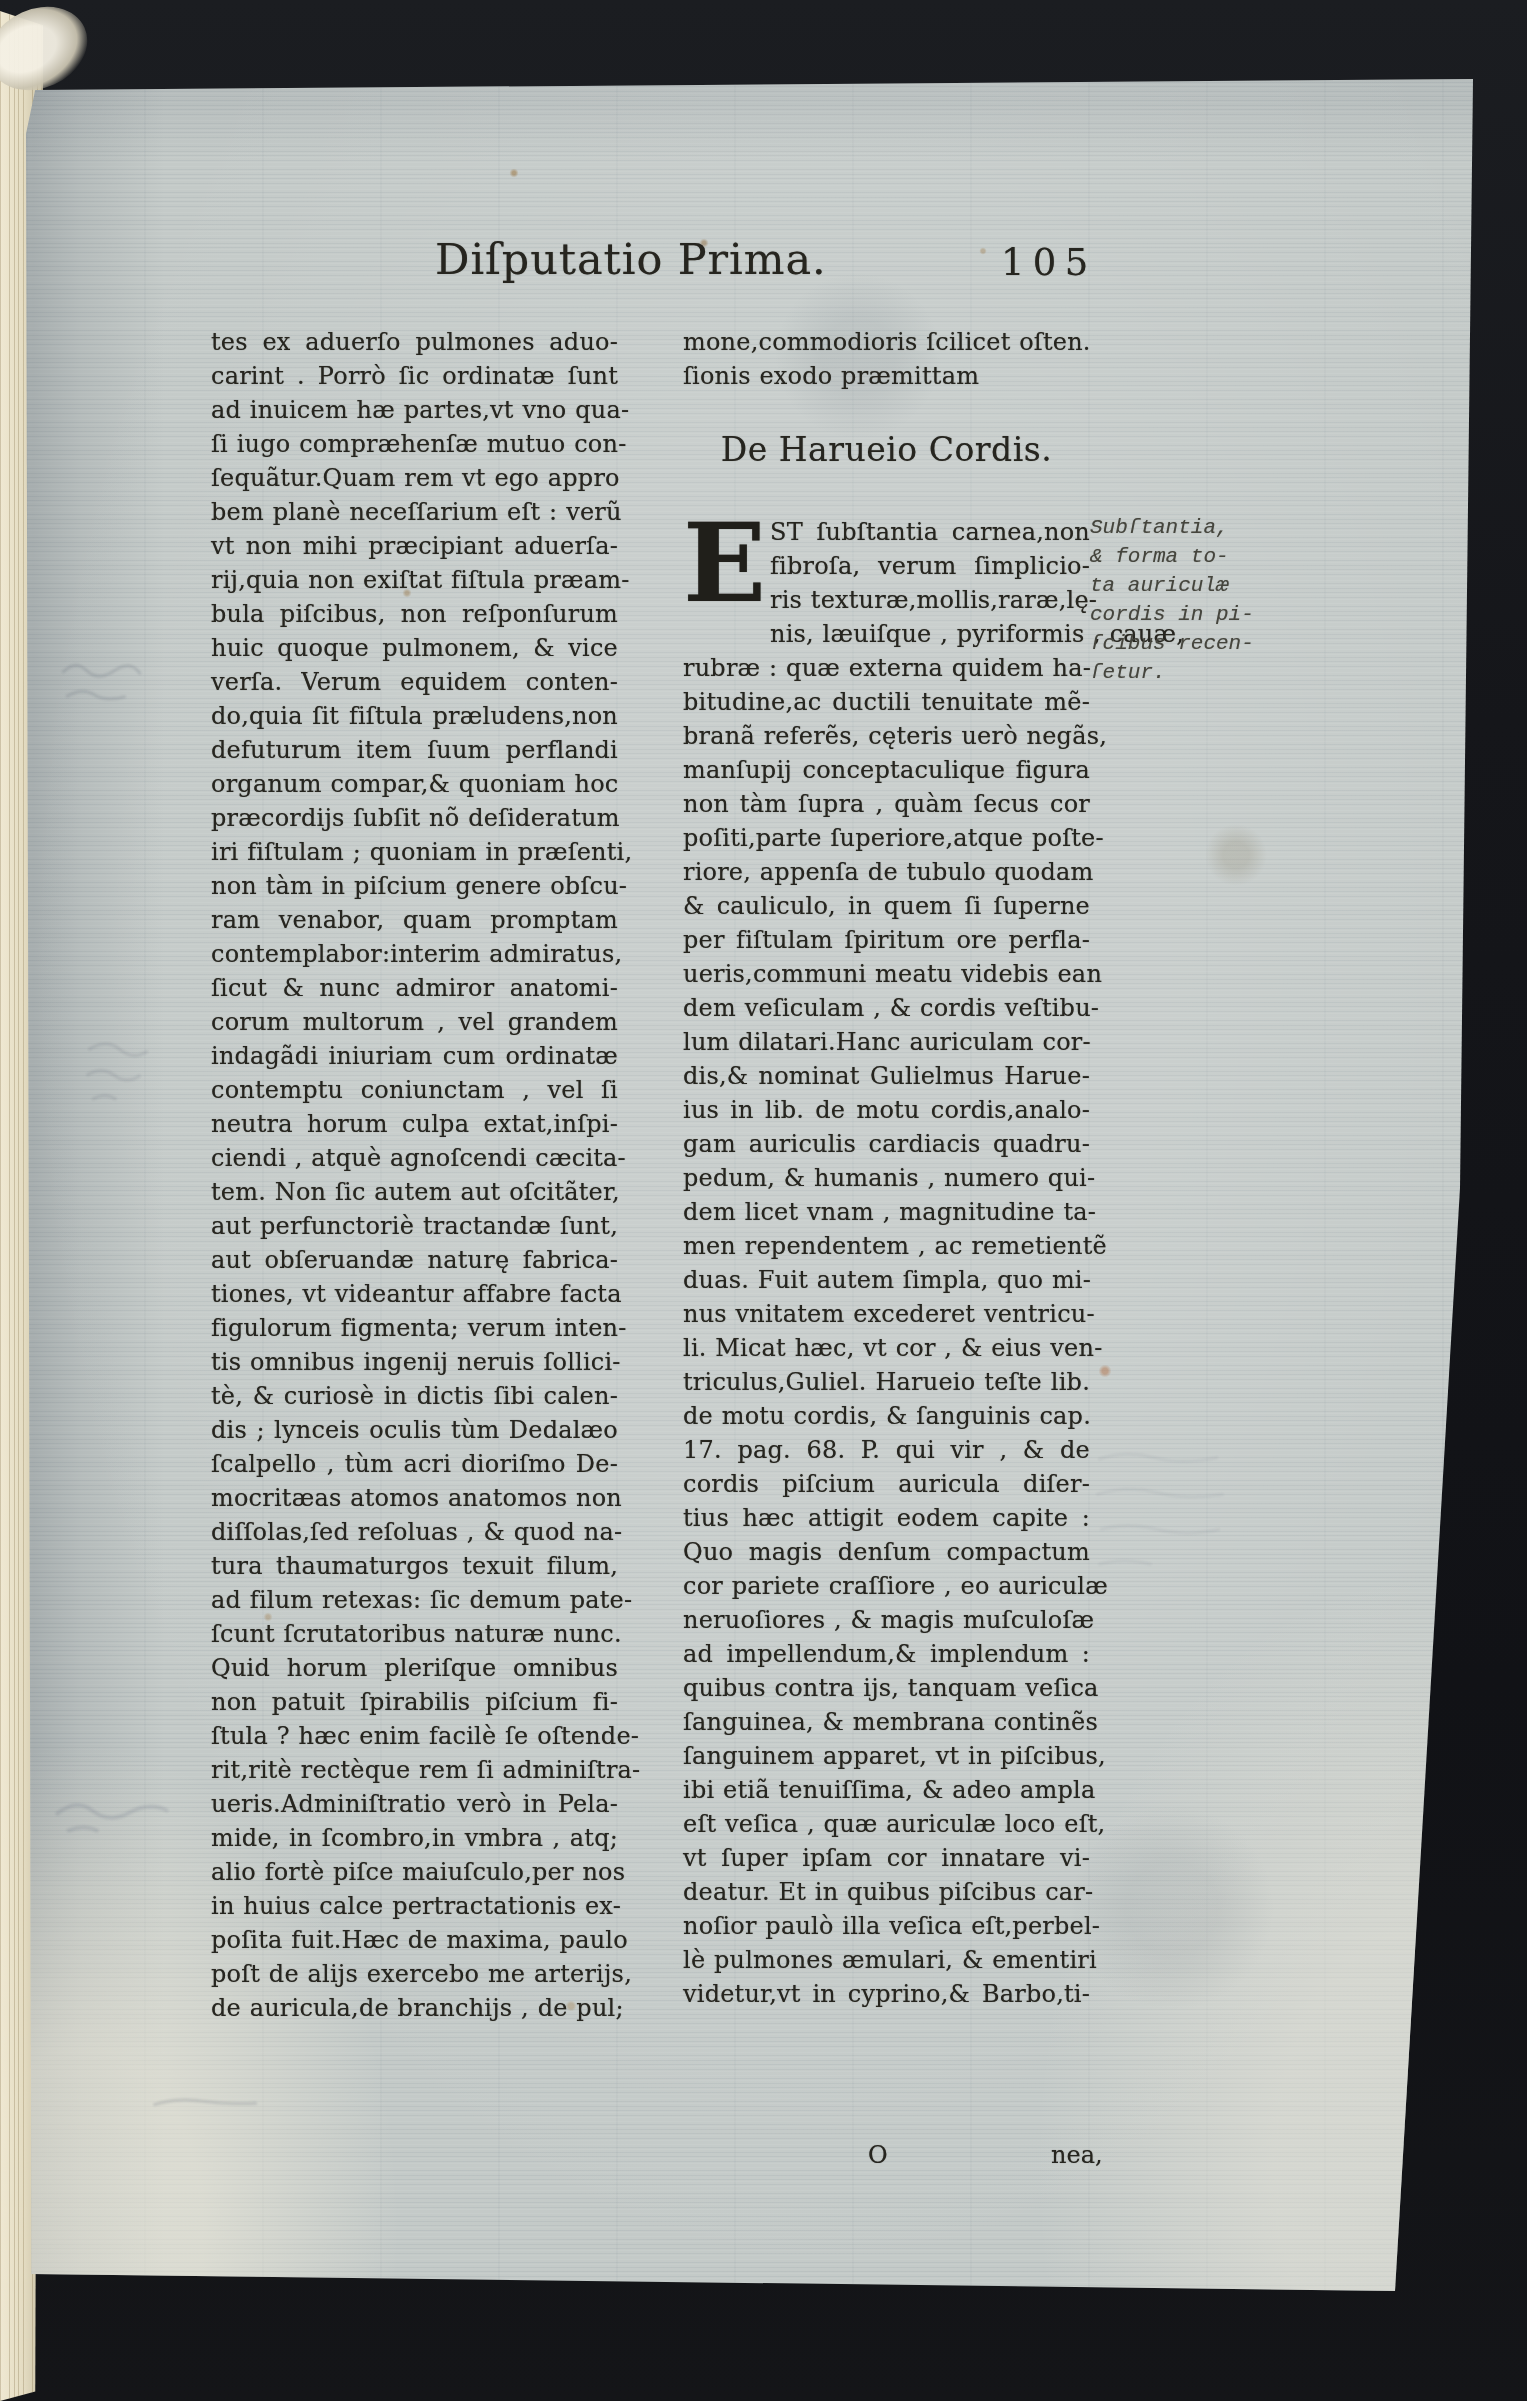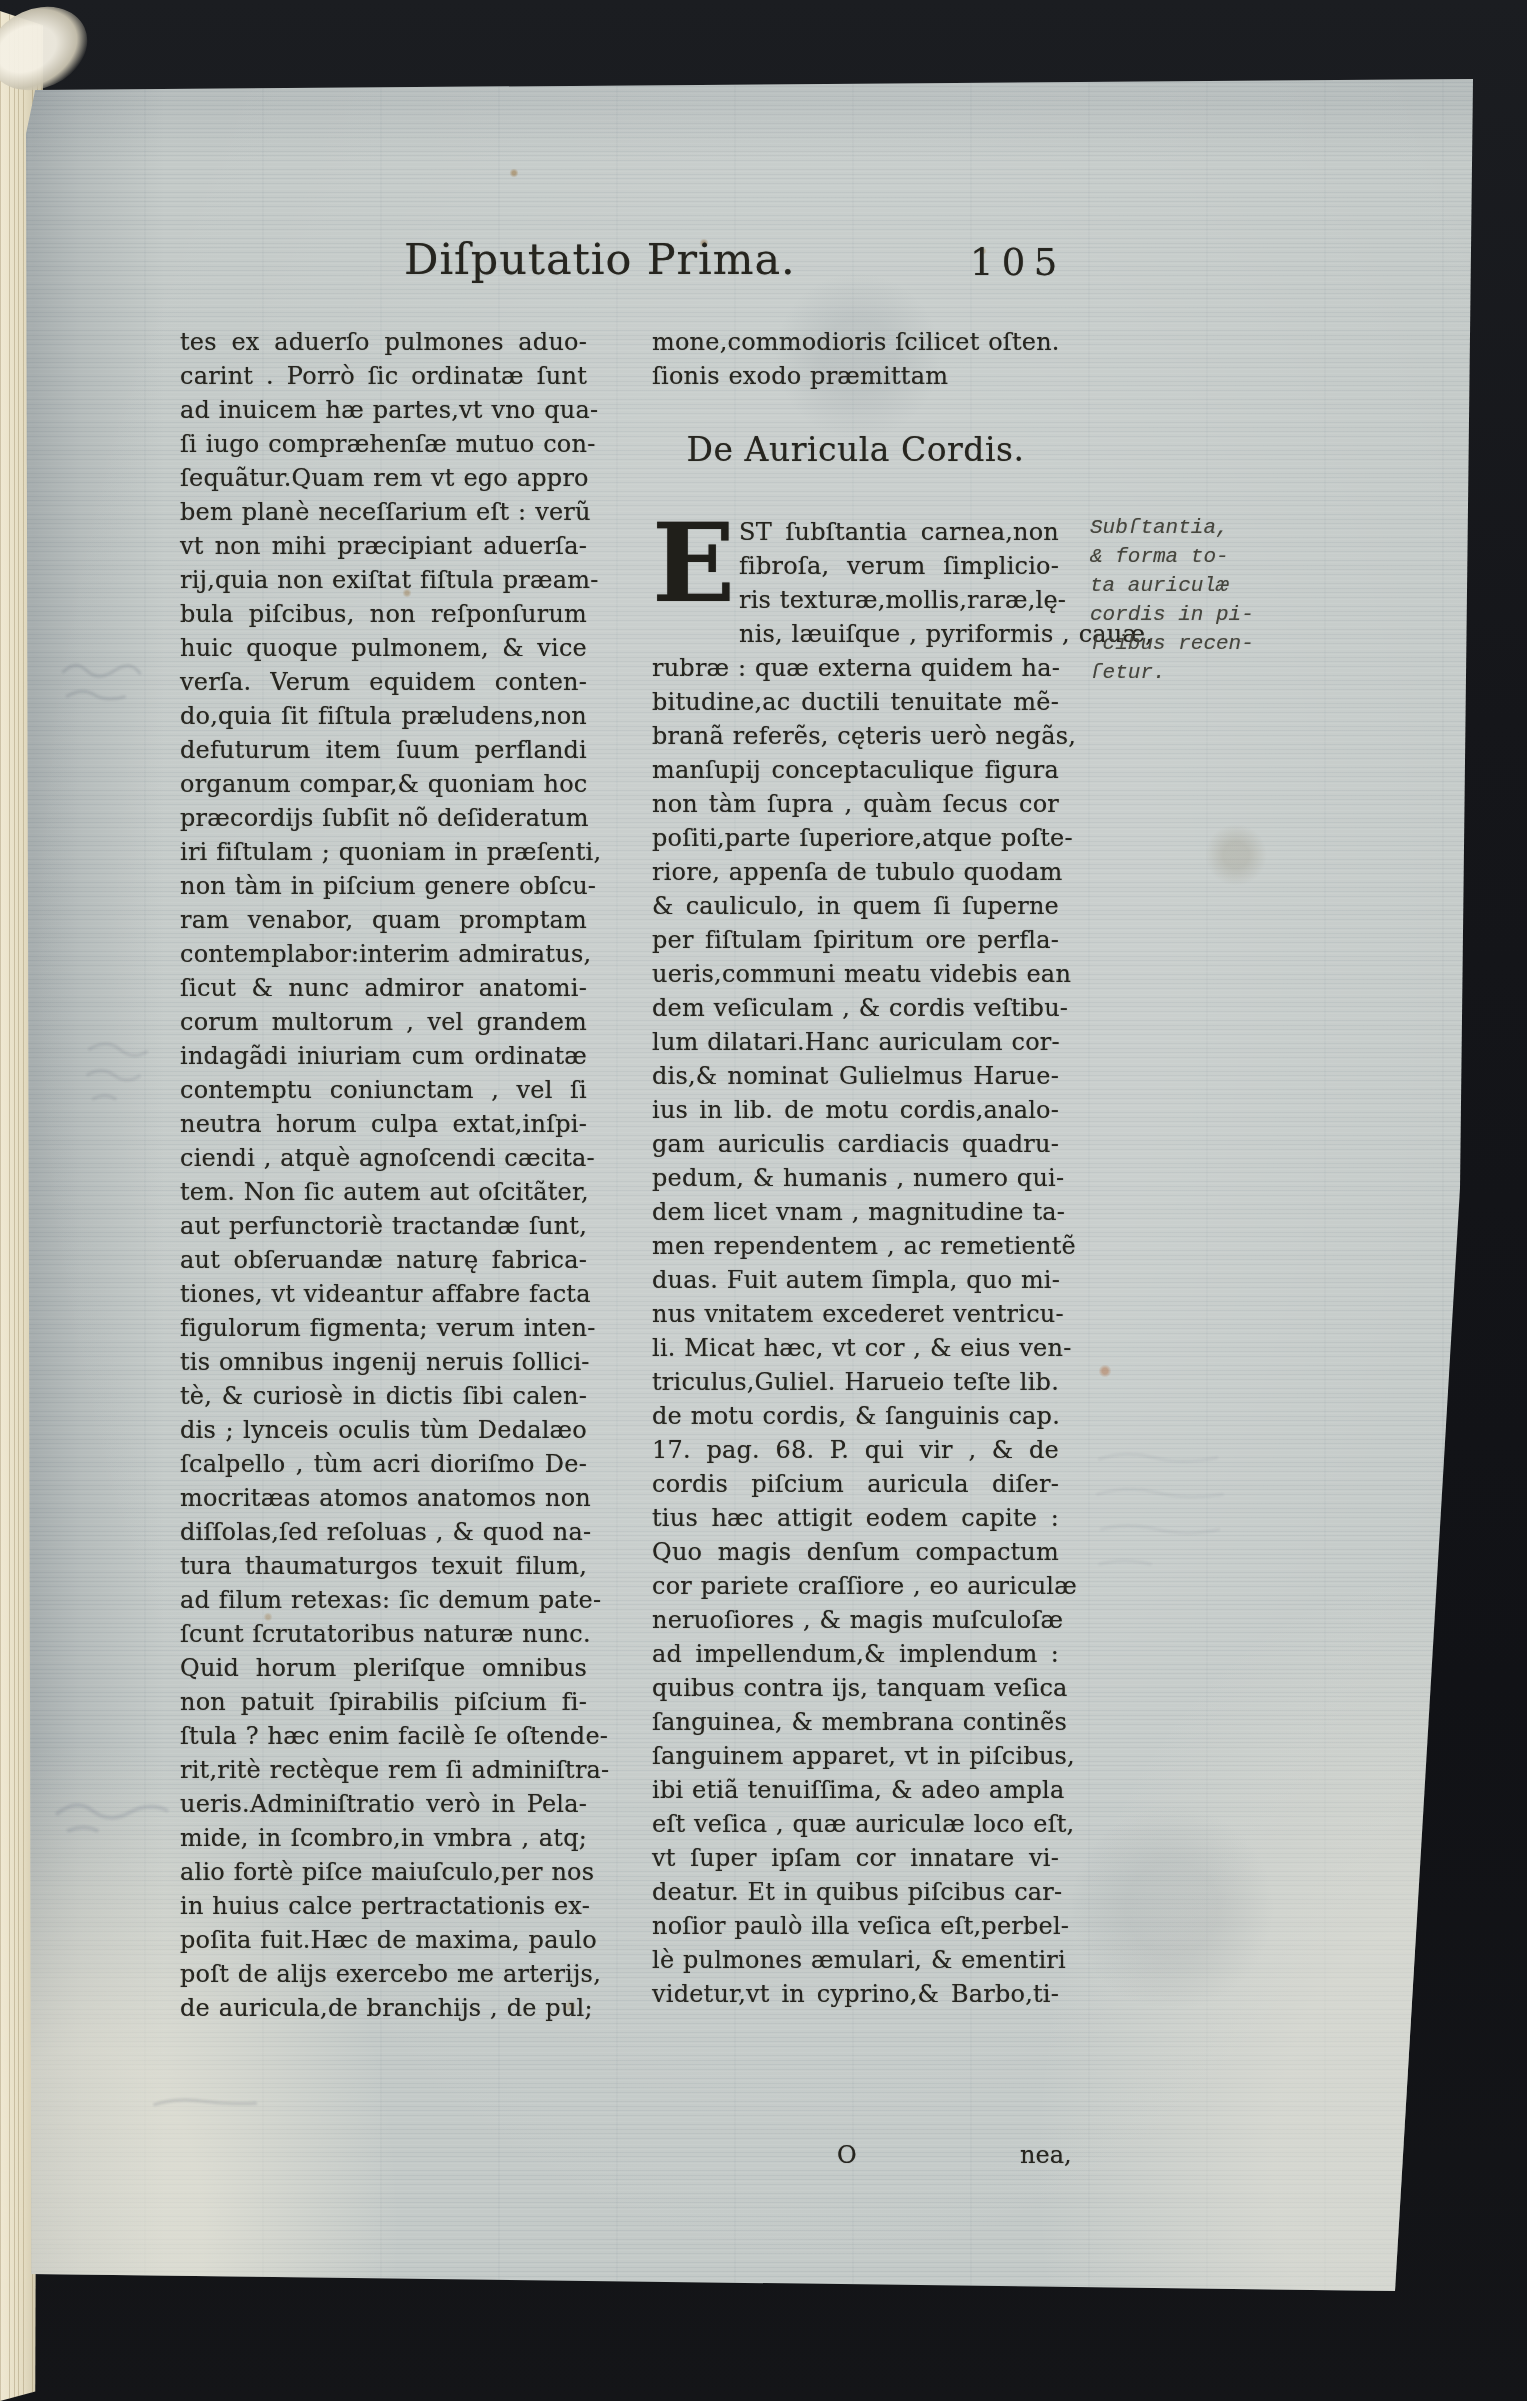--- a/index.html
+++ b/index.html
@@ -42,21 +42,21 @@
       radial-gradient(circle at 678px 164px, rgba(130,85,30,.38) 0 1.8px, rgba(130,85,30,0) 4.6px),
       radial-gradient(circle at 957px 172px, rgba(146,100,38,.30) 0 1.8px, rgba(146,100,38,0) 3.7px),
       radial-gradient(circle at 381px 514px, rgba(140,95,35,.35) 0 1.8px, rgba(140,95,35,0) 4.6px),
       radial-gradient(circle at 1079px 1292px, rgba(170,90,40,.40) 0 2.8px, rgba(170,90,40,0) 6.5px),
       radial-gradient(circle at 242px 1538px, rgba(150,105,45,.30) 0 1.8px, rgba(150,105,45,0) 4.6px),
       radial-gradient(circle at 545px 1927px, rgba(150,105,45,.28) 0 2.8px, rgba(150,105,45,0) 5.5px),
       radial-gradient(circle at 1210px 776px, rgba(120,110,80,.18) 0 13px, rgba(120,110,80,0) 31px),
       radial-gradient(circle at 832px 277px, rgba(95,105,115,.10) 0 37px, rgba(95,105,115,0) 83px),
       radial-gradient(circle at 1146px 1829px, rgba(95,105,115,.10) 0 46px, rgba(95,105,115,0) 102px);
   }
-  .txt{color:#26251f;text-shadow:0 0 0.9px rgba(38,36,30,.55);filter:blur(0.3px);}
+  .txt{color:#26251f;text-shadow:0 0 0.9px rgba(38,36,30,.55);filter:blur(0.3px);margin-left:31px;}
   .running-head{position:absolute;top:155px;left:0;width:100%;height:55px;}
   .running-title{position:absolute;left:378px;top:0;font-size:43px;letter-spacing:0.9px;}
   .folio{position:absolute;left:944px;top:7.4px;font-size:37px;letter-spacing:8.3px;}
   .col{position:absolute;top:246px;width:407px;font-size:24px;line-height:34px;
        letter-spacing:0.2px;word-spacing:0.9px;}
   .col-left{left:154px;}
   .col-right{left:626px;}
   .tline{text-align:justify;text-align-last:justify;white-space:nowrap;}
   .no-stretch-last .tline:last-child{text-align-last:left;white-space:normal;}
   .section-heading{position:absolute;left:626px;top:351px;width:407px;text-align:center;
@@ -142,21 +142,21 @@
         <div class="tline">poſita fuit.Hæc de maxima, paulo</div>
         <div class="tline">poſt de alijs exercebo me arterijs,</div>
         <div class="tline">de auricula,de branchijs , de pul;</div>
       </div>
 
     <div class="col col-right txt no-stretch-last">
         <div class="tline">mone,commodioris ſcilicet oſten.</div>
         <div class="tline">ſionis exodo præmittam</div>
       </div>
 
-    <div class="section-heading txt">De Auricula Cordis.</div>
+    <div class="section-heading txt">De Harueio Cordis.</div>
 
     <div class="para txt">
       <span class="dropcap">E</span>
       <span><div class="tline">ST ſubſtantia carnea,non</div><div class="tline">fibroſa, verum ſimplicio-</div><div class="tline">ris texturæ,mollis,raræ,lę-</div><div class="tline">nis, læuiſque , pyriformis , cauæ,</div><div class="tline">rubræ : quæ externa quidem ha-</div><div class="tline">bitudine,ac ductili tenuitate mẽ-</div><div class="tline">branã referẽs, cęteris uerò negãs,</div><div class="tline">manſupij conceptaculique figura</div><div class="tline">non tàm ſupra , quàm ſecus cor</div><div class="tline">poſiti,parte ſuperiore,atque poſte-</div><div class="tline">riore, appenſa de tubulo quodam</div><div class="tline">&amp; cauliculo, in quem ſi ſuperne</div><div class="tline">per fiſtulam ſpiritum ore perfla-</div><div class="tline">ueris,communi meatu videbis ean</div><div class="tline">dem veſiculam , &amp; cordis veſtibu-</div><div class="tline">lum dilatari.Hanc auriculam cor-</div><div class="tline">dis,&amp; nominat Gulielmus Harue-</div><div class="tline">ius in lib. de motu cordis,analo-</div><div class="tline">gam auriculis cardiacis quadru-</div><div class="tline">pedum, &amp; humanis , numero qui-</div><div class="tline">dem licet vnam , magnitudine ta-</div><div class="tline">men rependentem , ac remetientẽ</div><div class="tline">duas. Fuit autem ſimpla, quo mi-</div><div class="tline">nus vnitatem excederet ventricu-</div><div class="tline">li. Micat hæc, vt cor , &amp; eius ven-</div><div class="tline">triculus,Guliel. Harueio teſte lib.</div><div class="tline">de motu cordis, &amp; ſanguinis cap.</div><div class="tline">17. pag. 68. P. qui vir , &amp; de</div><div class="tline">cordis piſcium auricula diſer-</div><div class="tline">tius hæc attigit eodem capite :</div><div class="tline">Quo magis denſum compactum</div><div class="tline">cor pariete craſſiore , eo auriculæ</div><div class="tline">neruoſiores , &amp; magis muſculoſæ</div><div class="tline">ad impellendum,&amp; implendum :</div><div class="tline">quibus contra ijs, tanquam veſica</div><div class="tline">ſanguinea, &amp; membrana continẽs</div><div class="tline">ſanguinem apparet, vt in piſcibus,</div><div class="tline">ibi etiã tenuiſſima, &amp; adeo ampla</div><div class="tline">eſt veſica , quæ auriculæ loco eſt,</div><div class="tline">vt ſuper ipſam cor innatare vi-</div><div class="tline">deatur. Et in quibus piſcibus car-</div><div class="tline">noſior paulò illa veſica eſt,perbel-</div><div class="tline">lè pulmones æmulari, &amp; ementiri</div><div class="tline">videtur,vt in cyprino,&amp; Barbo,ti-</div></span>
     </div>
 
     <div class="marginal-note">
         <div class="tline">Subſtantia,</div>
         <div class="tline">&amp; forma to-</div>
         <div class="tline">ta auriculæ</div>

